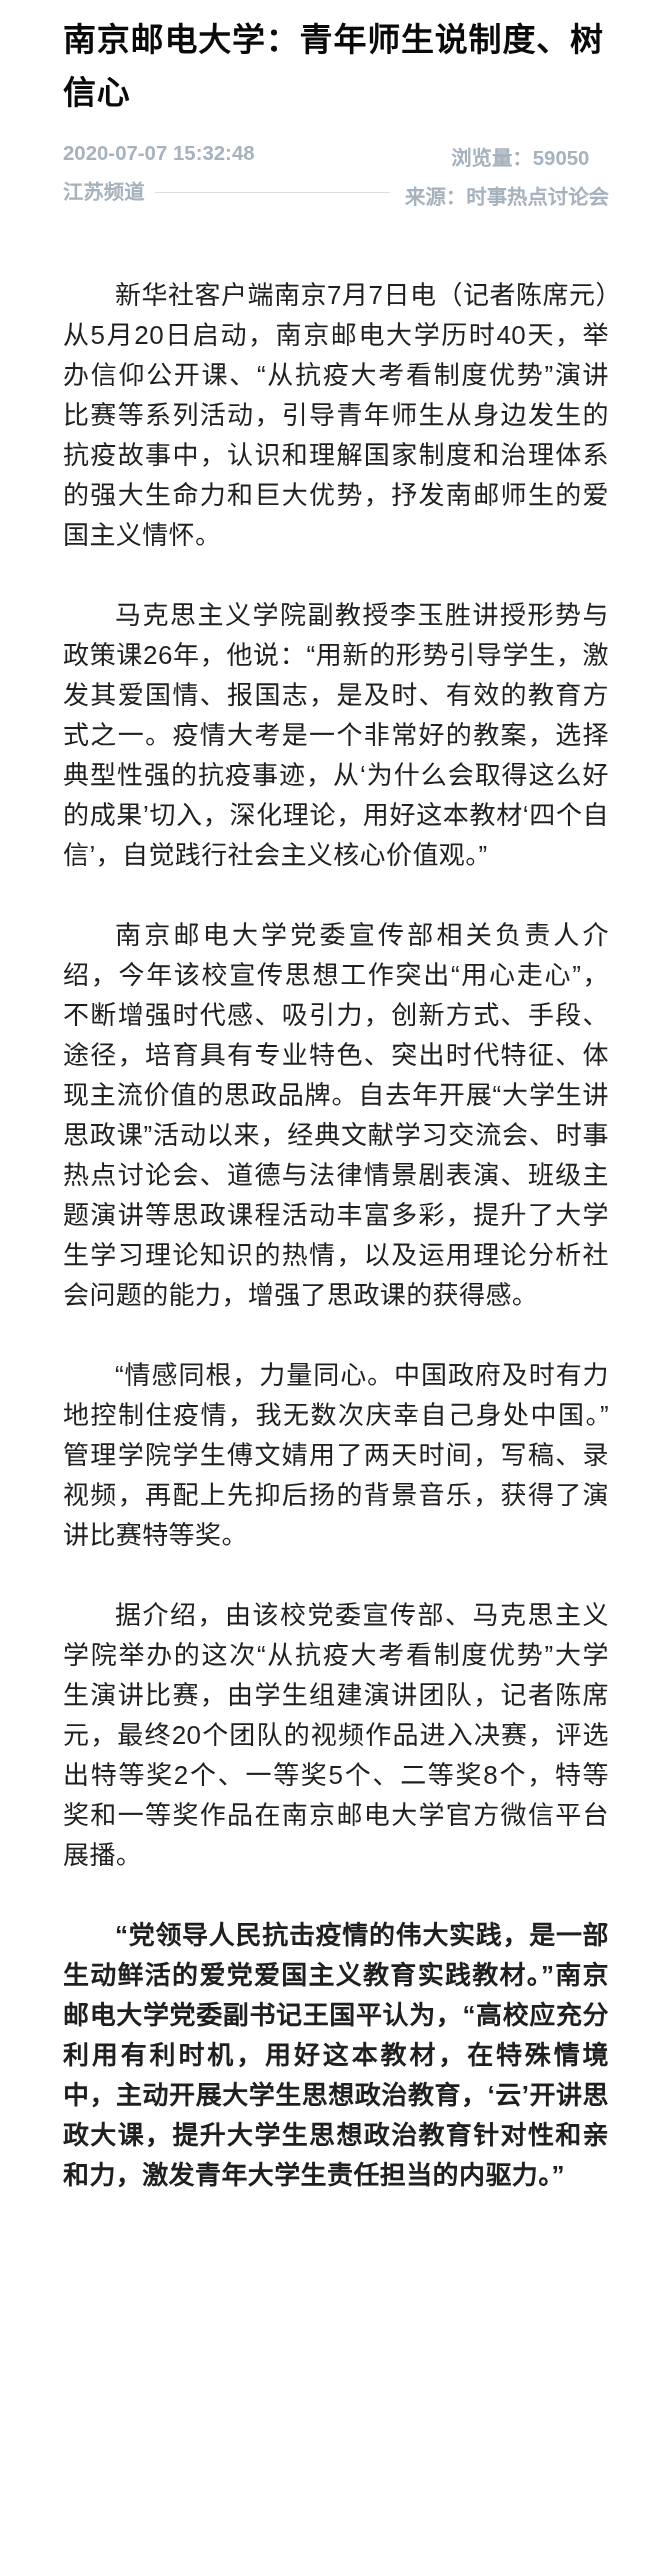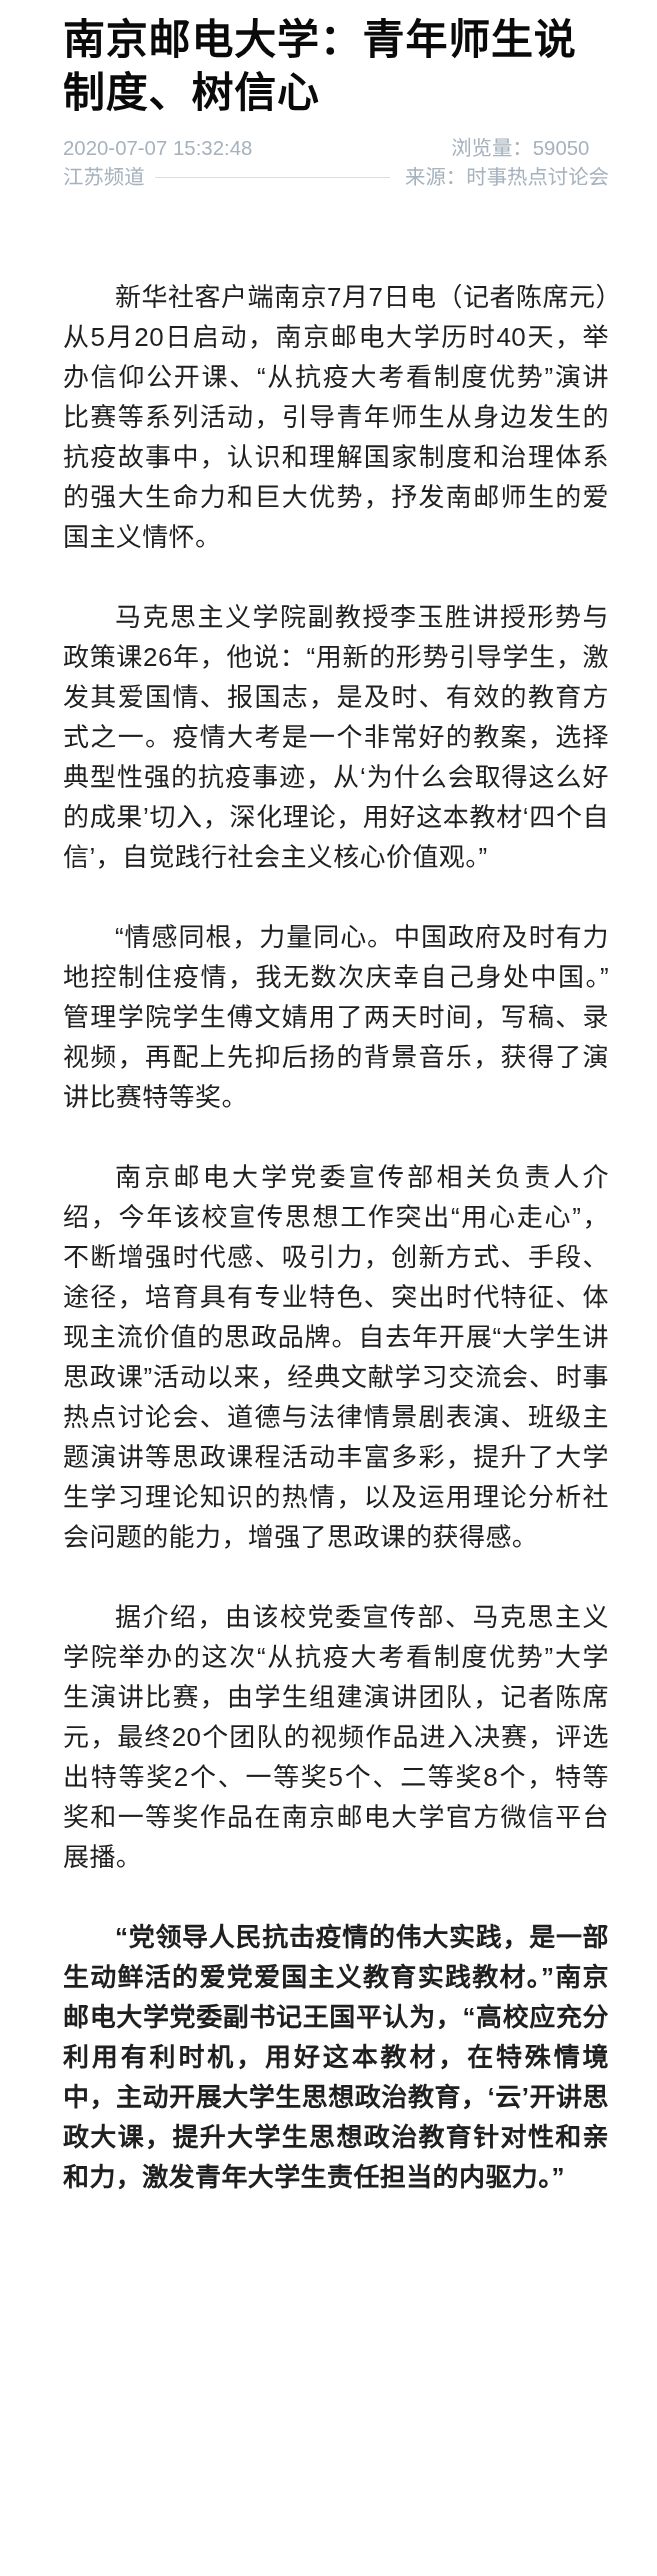--- a/index.html
+++ b/index.html
@@ -18,49 +18,50 @@
     font-family:"Liberation Sans","DejaVu Sans",sans-serif;
     box-sizing:border-box;
   }
   .content{
     padding:0 48px 0 63px;
     box-sizing:border-box;
   }
   h1.title{
     margin:0;
     padding-top:13px;
-    font-size:42px;
+    font-size:33px;
     line-height:53px;
     font-weight:700;
     letter-spacing:0.8px;
     color:var(--title-text);
   }
   .meta{
     margin-top:15px;
     font-size:20.4px;
     line-height:29px;
     color:var(--meta-text);
+    font-weight:bold;
   }
   .meta-row{
     display:flex;
     justify-content:space-between;
     align-items:center;
   }
   .meta-row .left{white-space:nowrap;}
-  .meta-row .right{white-space:nowrap;}
+  .meta-row .right{white-space:nowrap;margin-top:10px;}
   .views{padding-right:19.6px;}
   .divider{
     flex:1;
     height:0;
     border-top:1.5px solid var(--divider);
     margin:0 15px 0 10.6px;
   }
   .channel{cursor:pointer;text-align:center;}
   .article{
-    margin-top:85px;
+    margin-top:63px;
     font-size:26px;
     line-height:40px;
     color:var(--body-text);
   }
   .article p{
     margin:0 0 40px 0;
     text-indent:2em;
     text-align:justify;
     letter-spacing:0.4px;
   }
@@ -82,21 +83,21 @@
       <div class="meta-row">
         <span class="left channel">江苏频道</span>
         <span class="divider"></span>
         <span class="right"><span>来源：</span><span>时事热点讨论会</span></span>
       </div>
     </div>
 
     <div class="article">
       <p>新华社客户端南京7月7日电（记者陈席元）从5月20日启动，南京邮电大学历时40天，举办信仰公开课、“从抗疫大考看制度优势”演讲比赛等系列活动，引导青年师生从身边发生的抗疫故事中，认识和理解国家制度和治理体系的强大生命力和巨大优势，抒发南邮师生的爱国主义情怀。</p>
       <p>马克思主义学院副教授李玉胜讲授形势与政策课26年，他说：“用新的形势引导学生，激发其爱国情、报国志，是及时、有效的教育方式之一。疫情大考是一个非常好的教案，选择典型性强的抗疫事迹，从‘为什么会取得这么好的成果’切入，深化理论，用好这本教材‘四个自信’，自觉践行社会主义核心价值观。”</p>
+      <p>南京邮电大学党委宣传部相关负责人介绍，今年该校宣传思想工作突出“用心走心”，不断增强时代感、吸引力，创新方式、手段、途径，培育具有专业特色、突出时代特征、体现主流价值的思政品牌。自去年开展“大学生讲思政课”活动以来，经典文献学习交流会、时事热点讨论会、道德与法律情景剧表演、班级主题演讲等思政课程活动丰富多彩，提升了大学生学习理论知识的热情，以及运用理论分析社会问题的能力，增强了思政课的获得感。</p>
       <p>“情感同根，力量同心。中国政府及时有力地控制住疫情，我无数次庆幸自己身处中国。”管理学院学生傅文婧用了两天时间，写稿、录视频，再配上先抑后扬的背景音乐，获得了演讲比赛特等奖。</p>
-      <p>南京邮电大学党委宣传部相关负责人介绍，今年该校宣传思想工作突出“用心走心”，不断增强时代感、吸引力，创新方式、手段、途径，培育具有专业特色、突出时代特征、体现主流价值的思政品牌。自去年开展“大学生讲思政课”活动以来，经典文献学习交流会、时事热点讨论会、道德与法律情景剧表演、班级主题演讲等思政课程活动丰富多彩，提升了大学生学习理论知识的热情，以及运用理论分析社会问题的能力，增强了思政课的获得感。</p>
       <p>据介绍，由该校党委宣传部、马克思主义学院举办的这次“从抗疫大考看制度优势”大学生演讲比赛，由学生组建演讲团队，记者陈席元，最终20个团队的视频作品进入决赛，评选出特等奖2个、一等奖5个、二等奖8个，特等奖和一等奖作品在南京邮电大学官方微信平台展播。</p>
       <p>“党领导人民抗击疫情的伟大实践，是一部生动鲜活的爱党爱国主义教育实践教材。”南京邮电大学党委副书记王国平认为，“高校应充分利用有利时机，用好这本教材，在特殊情境中，主动开展大学生思想政治教育，‘云’开讲思政大课，提升大学生思想政治教育针对性和亲和力，激发青年大学生责任担当的内驱力。”</p>
     </div>
 
   </div>
 </div>
 
 
 </body></html>

